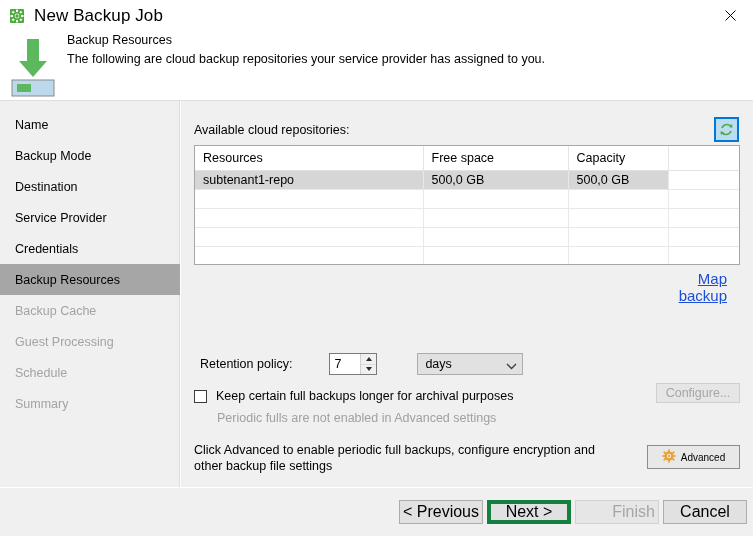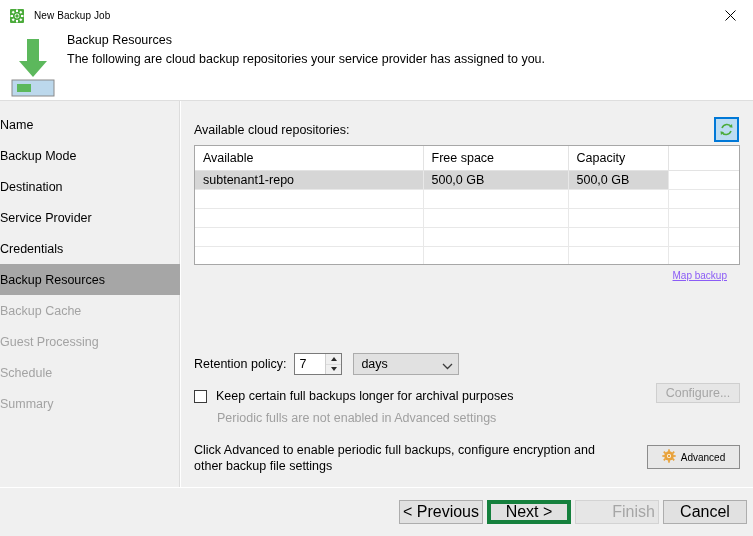--- a/index.html
+++ b/index.html
@@ -27,21 +27,21 @@
     align-items: center;
   }
   .titlebar-icon {
     width: 16px; height: 16px;
     margin-left: 9px;
     position: relative;
     flex: none;
   }
   .titlebar-title {
     margin-left: 9px;
-    font-size: 10px;
+    font-size: 17px;
     color: #000;
     letter-spacing: 0.1px;
   }
   .titlebar-close {
     position: absolute;
     right: 0; top: 0;
     width: 46px; height: 31px;
     display: flex;
     align-items: center;
     justify-content: center;
@@ -88,20 +88,21 @@
     left: 0; top: 101px;
     width: 180px; height: 386px;
     background: #f0f0f0;
     border-right: 1px solid #dcdcdc;
     box-sizing: border-box;
   }
   .nav-item {
     height: 31px;
     display: flex;
     align-items: center;
+    padding-left: 15px;
     font-size: 12.5px;
     color: #000;
     box-sizing: border-box;
   }
   .nav-item.done { color: #000; }
   .nav-item.future { color: #a3a3a3; }
   .nav-item.active {
     background: #a6a6a6;
     color: #000;
     width: 180px;
@@ -176,32 +177,33 @@
   .tbl td:last-child { border-right: none; }
   .tbl tr.selected td { background: #d6d6d6; }
   .tbl tr.selected td.empty-tail { background: #ffffff; }
   .tbl tr.blank td { background: #ffffff; }
 
   .map-backup {
     position: absolute;
     left: 470px; top: 169px;
     width: 76px;
     text-align: right;
-    font-size: 10px;
-    color: #8b5cf6;
+    font-size: 15px;
+    color: #1d4ed8;
     text-decoration: underline;
     cursor: pointer;
   }
 
   
   .retention-row {
     position: absolute;
-    left: 13px; top: 252px;
-    display: flex;
-    align-items: center;
+    left: 19px; top: 252px;
+    display: flex;
+    align-items: center;
+    gap: 29px;
   }
   .retention-label {
     font-size: 12.5px;
     color: #000;
     margin-right: 8px;
   }
   .spinner {
     width: 48px; height: 22px;
     border: 1px solid #7a7a7a;
     background: #fff;
@@ -465,21 +467,21 @@
   <div class="table-wrap">
     <table class="tbl">
       <colgroup>
         <col style="width:228px">
         <col style="width:145px">
         <col style="width:100px">
         <col>
       </colgroup>
       <thead>
         <tr>
-          <th>Available</th>
+          <th>Resources</th>
           <th>Free space</th>
           <th>Capacity</th>
           <th></th>
         </tr>
       </thead>
       <tbody>
         <tr class="selected">
           <td>subtenant1-repo</td>
           <td>500,0 GB</td>
           <td>500,0 GB</td>

